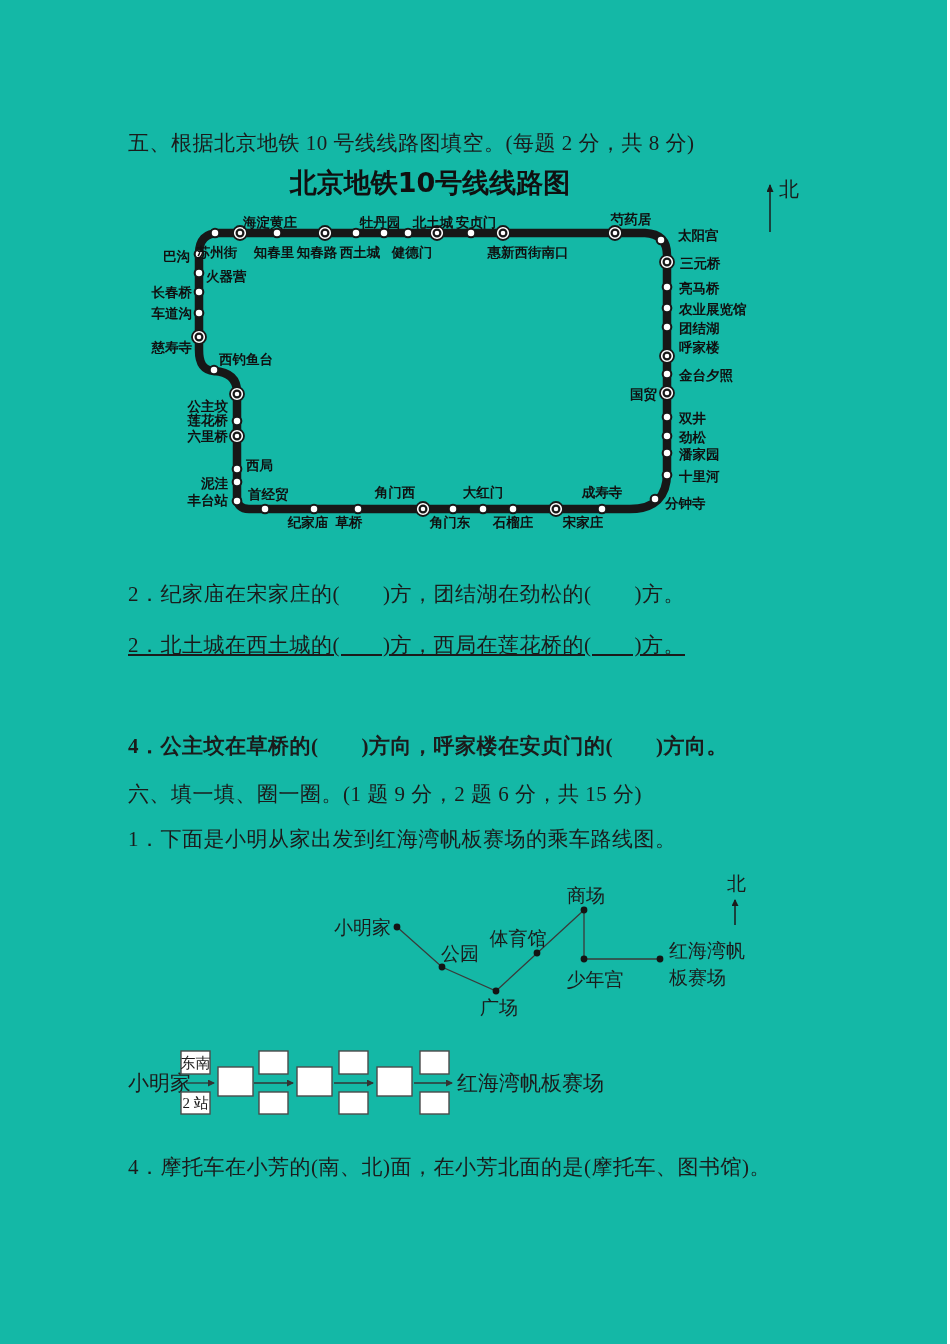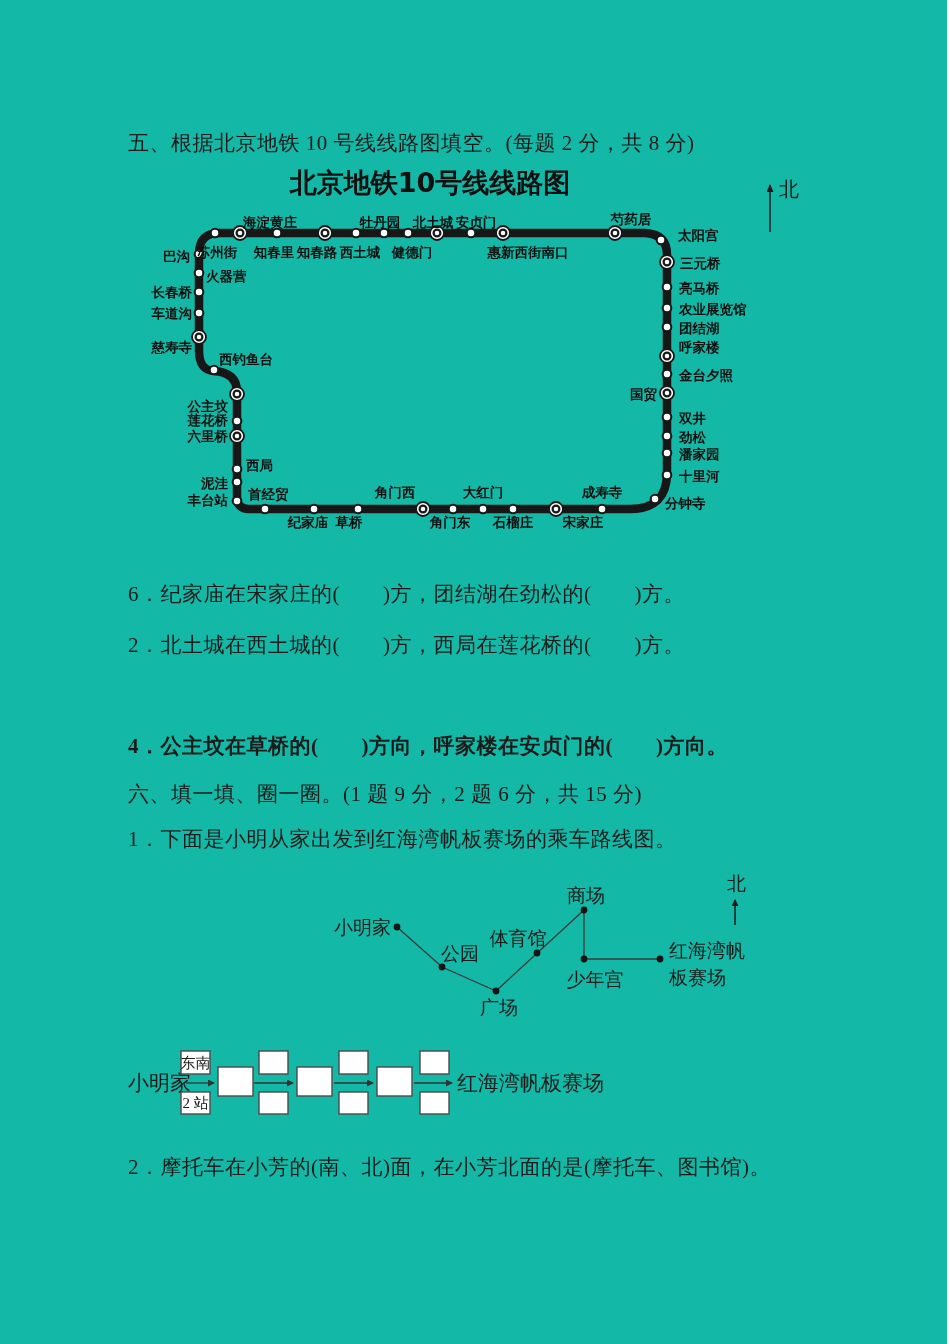--- a/index.html
+++ b/index.html
@@ -182,22 +182,22 @@
       <text class="st-label anc-e" x="228" y="411">公主坟</text>
       <text class="st-label" x="219" y="364">西钓鱼台</text>
       <text class="st-label anc-e" x="192" y="352">慈寿寺</text>
       <text class="st-label anc-e" x="192" y="318">车道沟</text>
       <text class="st-label anc-e" x="192" y="297">长春桥</text>
       <text class="st-label" x="206" y="281">火器营</text>
       <text class="st-label anc-e" x="190" y="261">巴沟</text>
     </g>
   </svg>
 
-  <div class="line" style="top:580px;">6．纪家庙在宋家庄的(　　)方，团结湖在劲松的(　　)方。</div>
-  <div class="line" style="top:631px;">2．北土城在西土城的(　　)方，西局在莲花桥的(　　)方。</div>
+  <div class="line" style="top:580px;">2．纪家庙在宋家庄的(　　)方，团结湖在劲松的(　　)方。</div>
+  <div class="line" style="top:631px;text-decoration:underline;">2．北土城在西土城的(　　)方，西局在莲花桥的(　　)方。</div>
   <div class="line" style="top:732px;font-weight:bold;">4．公主坟在草桥的(　　)方向，呼家楼在安贞门的(　　)方向。</div>
 
   <div class="line" style="top:780px;text-align:right;">六、填一填、圈一圈。(1 题 9 分，2 题 6 分，共 15 分)</div>
   <div class="line" style="top:825px;text-align:right;">1．下面是小明从家出发到红海湾帆板赛场的乘车路线图。</div>
 
   <svg style="left:280px;top:860px;" width="480" height="170" viewBox="280 860 480 170">
     <defs>
       <marker id="ah2" markerWidth="12" markerHeight="10" refX="6" refY="3.5" orient="auto" markerUnits="userSpaceOnUse">
         <path d="M0,0 L7,3.5 L0,7 Z" fill="#1b1b1b"></path>
       </marker>
@@ -259,15 +259,15 @@
     <rect class="fl-box" x="377" y="1067" width="35" height="29"></rect>
     <g>
       <rect class="fl-box" x="420" y="1051" width="29" height="23"></rect>
       <rect class="fl-box" x="420" y="1092" width="29" height="22"></rect>
       <line class="fl-arrow" x1="414" y1="1083" x2="452" y2="1083" marker-end="url(#ah3)"></line>
     </g>
 
     <text class="fl-text" x="457" y="1090">红海湾帆板赛场</text>
   </svg>
 
-  <div class="line" style="top:1153px;">2．摩托车在小芳的(南、北)面，在小芳北面的是(摩托车、图书馆)。</div>
+  <div class="line" style="top:1153px;">4．摩托车在小芳的(南、北)面，在小芳北面的是(摩托车、图书馆)。</div>
 
 </div>
 
 </body></html>

